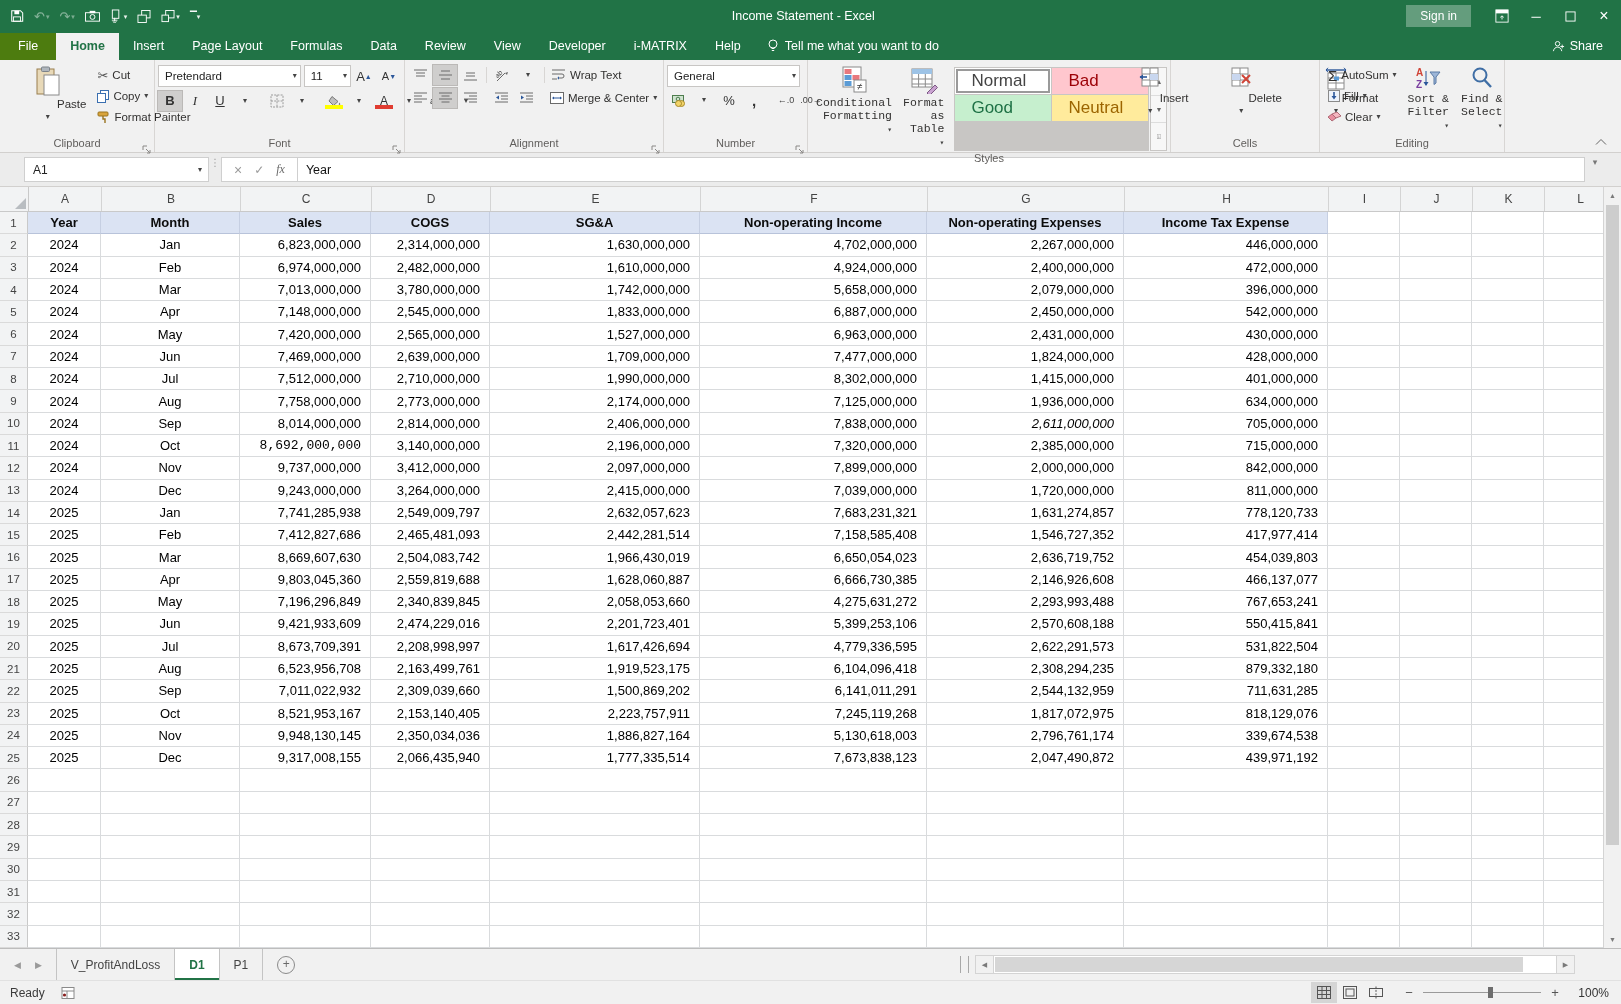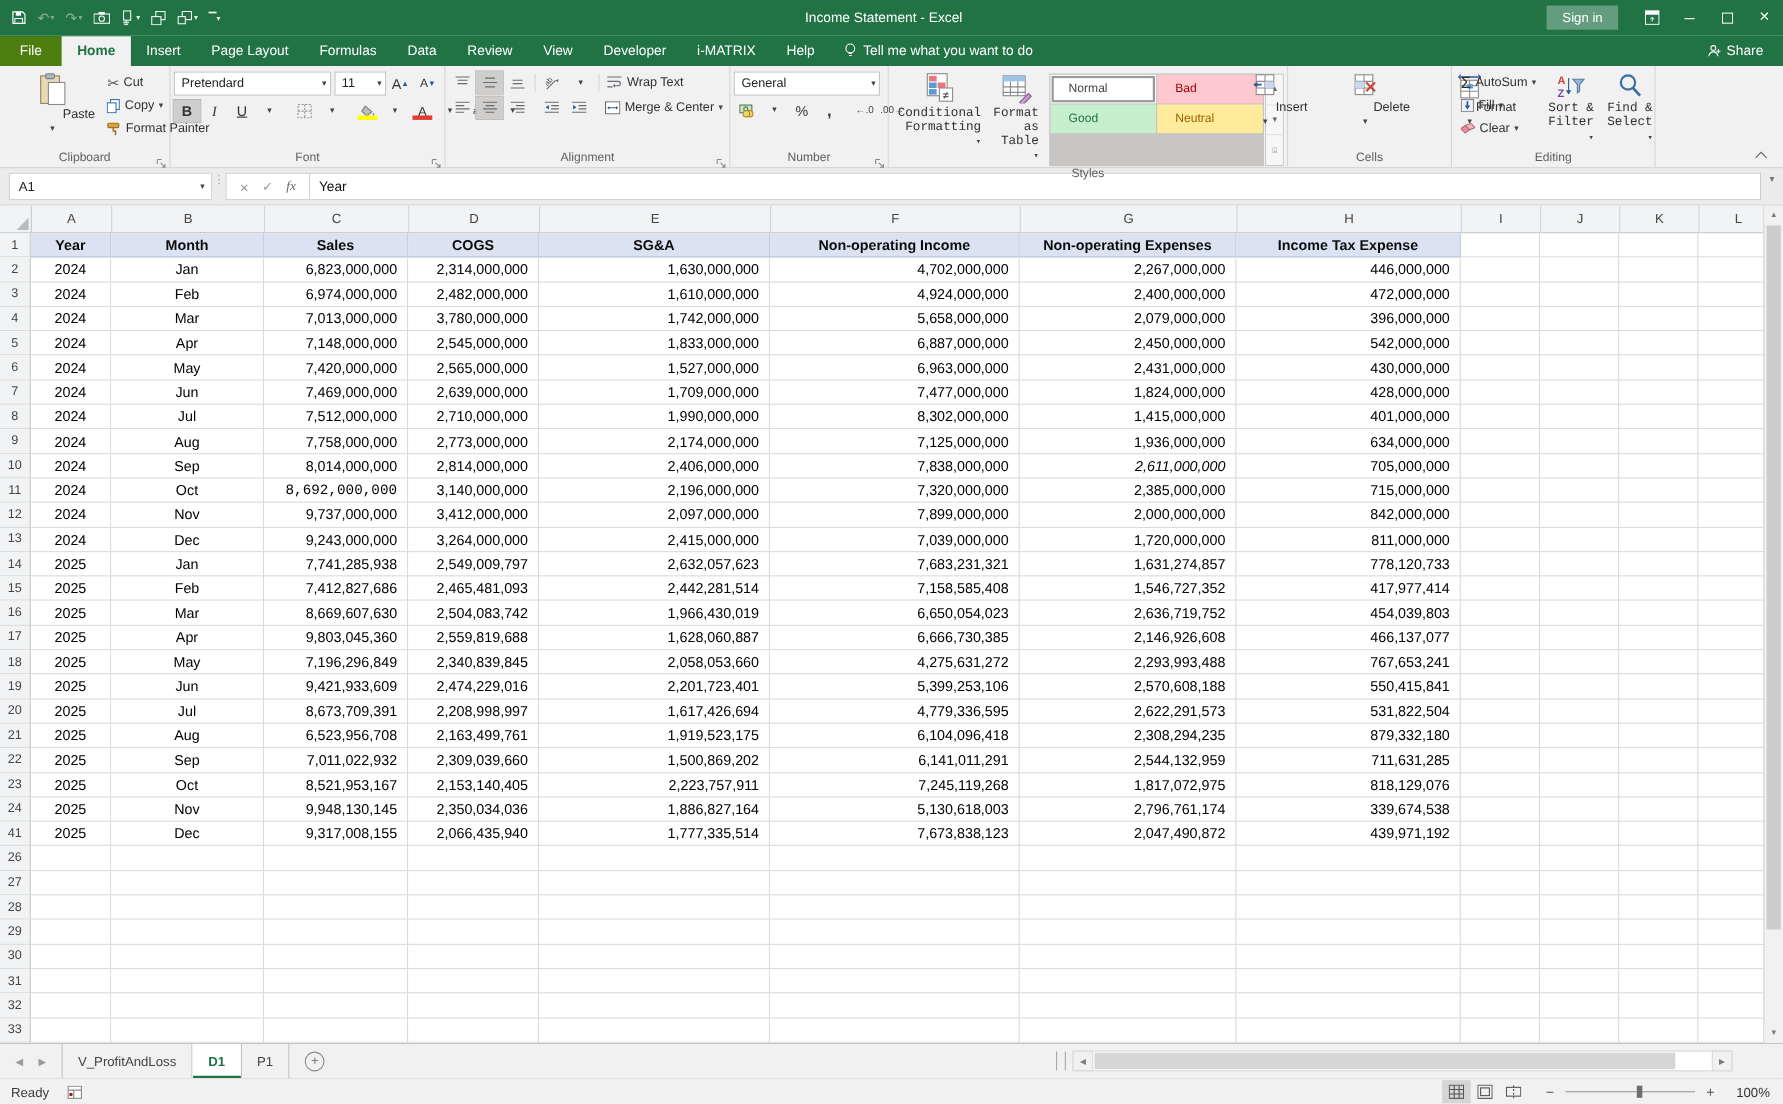--- a/index.html
+++ b/index.html
@@ -42,32 +42,32 @@
   .smbtn{display:flex;align-items:center;gap:4px;font-size:11.5px;color:#323130;padding:1px 3px;cursor:pointer;height:18px;white-space:nowrap;}
   .combo{background:#fff;border:1px solid #c8c6c4;height:20px;display:flex;align-items:center;font-size:11.5px;color:#222;padding:0 3px 0 6px;cursor:pointer;}
   .combo .caret{margin-left:auto;padding-left:4px;}
   .iconbtn{min-width:20px;height:20px;display:flex;align-items:center;justify-content:center;font-size:12px;color:#333;cursor:pointer;padding:0 2px;position:relative;}
   .iconbtn.pressed{background:#cfcecd;outline:1px solid #bbb9b7;}
   .btnrow{display:flex;align-items:center;gap:1px;}
   .vdiv{width:1px;background:#d8d6d4;align-self:stretch;margin:2px 3px;}
   .colorbar{position:absolute;left:3px;right:3px;bottom:2px;height:4px;}
   .twoline{font-size:11.5px;color:#323130;text-align:right;line-height:13px;font-family:Liberation Mono, monospace;}
   .chipgrid{display:grid;grid-template-columns:96px 96px;grid-auto-rows:26px;gap:1px;border:1px solid #c8c6c4;background:#c8c6c4;margin:4px 0 0 4px;}
-  .chip{display:flex;align-items:center;padding-left:16px;font-size:11px;cursor:pointer;}
+  .chip{display:flex;align-items:center;padding-left:16px;font-size:17px;cursor:pointer;}
   .chip-normal{background:#fff;color:#444;outline:2px solid #9a9a9a;outline-offset:-3px;}
   .chip-bad{background:#ffc7ce;color:#9c0006;}
   .chip-good{background:#c6efce;color:#1e7145;}
   .chip-neutral{background:#ffeb9c;color:#9c6500;}
   .chipscroll{display:flex;flex-direction:column;margin:4px 0 0 1px;border:1px solid #c8c6c4;}
   .chipscroll div{width:15px;flex:1;display:flex;align-items:center;justify-content:center;font-size:7px;color:#666;background:#f7f7f7;border-bottom:1px solid #ddd;cursor:pointer;}
   .sigma{font-size:15px;line-height:1;}
   .collapse-ribbon{position:absolute;right:14px;bottom:4px;color:#666;font-size:10px;cursor:pointer;}
 
   
-  .fbar{height:34px;background:#ececec;border-bottom:1px solid #d2d0ce;display:flex;align-items:flex-start;padding:4px 0;box-sizing:border-box;flex:none;}
+  .fbar{height:34px;background:#ececec;border-bottom:1px solid #d2d0ce;display:flex;align-items:flex-start;padding:4px 16px;box-sizing:border-box;flex:none;}
   .namebox{width:175px;height:23px;background:#fff;border:1px solid #cfcfcf;margin-left:8px;display:flex;align-items:center;font-size:12px;color:#222;padding-left:8px;cursor:pointer;}
   .namebox .caret{margin-left:auto;margin-right:6px;}
   .fb-sep{width:12px;text-align:center;color:#a0a0a0;font-size:10px;}
   .fxbox{height:23px;background:#fff;border:1px solid #cfcfcf;display:flex;align-items:center;gap:12px;padding:0 12px;}
   .fxbox span{cursor:pointer;}
   .fx-x{color:#9b9b9b;font-size:14px;}
   .fx-ok{color:#9b9b9b;font-size:12px;}
   .fx-fx{color:#6a6a6a;font-style:italic;font-size:12px;font-family:"Liberation Serif",serif;}
   .fbinput{flex:1;height:23px;background:#fff;border:1px solid #cfcfcf;border-left:none;display:flex;align-items:center;font-size:12.5px;color:#111;padding-left:8px;}
   .fb-exp{width:20px;text-align:center;color:#777;font-size:9px;cursor:pointer;}
@@ -967,21 +967,21 @@
           <div class="cell r" style="width: 210px;">1,886,827,164</div>
           <div class="cell r" style="width: 227px;">5,130,618,003</div>
           <div class="cell r" style="width: 197px;">2,796,761,174</div>
           <div class="cell r" style="width: 204px;">339,674,538</div>
           <div class="cell r" style="width: 72px;"></div>
           <div class="cell r" style="width: 72px;"></div>
           <div class="cell r" style="width: 72px;"></div>
           <div class="cell r" style="width: 72px;"></div>
         </div>
         <div class="srow">
-          <div class="rowh">41</div>
+          <div class="rowh">25</div>
           <div class="cell c" style="width: 73px;">2025</div>
           <div class="cell c" style="width: 139px;">Dec</div>
           <div class="cell r" style="width: 131px;">9,317,008,155</div>
           <div class="cell r" style="width: 119px;">2,066,435,940</div>
           <div class="cell r" style="width: 210px;">1,777,335,514</div>
           <div class="cell r" style="width: 227px;">7,673,838,123</div>
           <div class="cell r" style="width: 197px;">2,047,490,872</div>
           <div class="cell r" style="width: 204px;">439,971,192</div>
           <div class="cell r" style="width: 72px;"></div>
           <div class="cell r" style="width: 72px;"></div>

